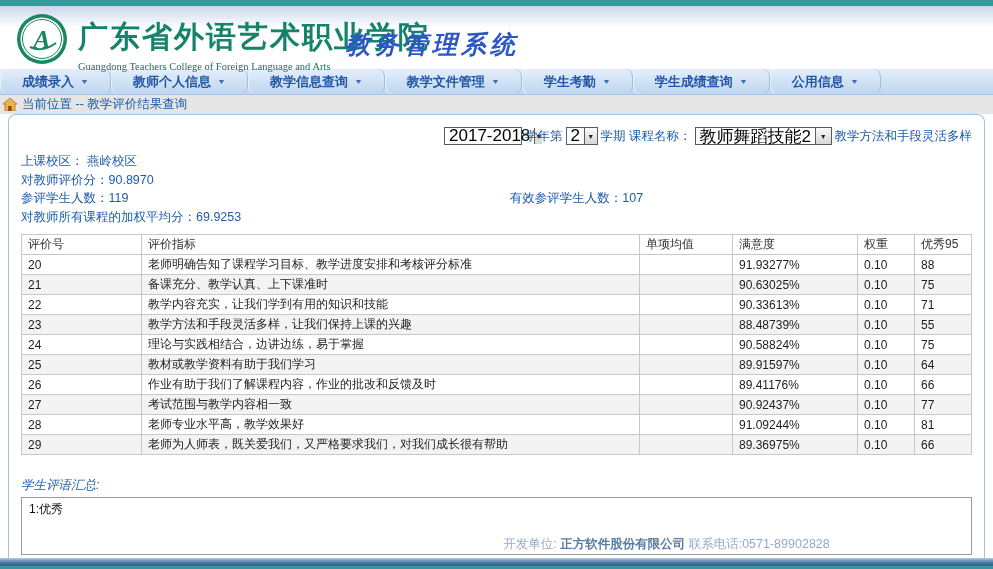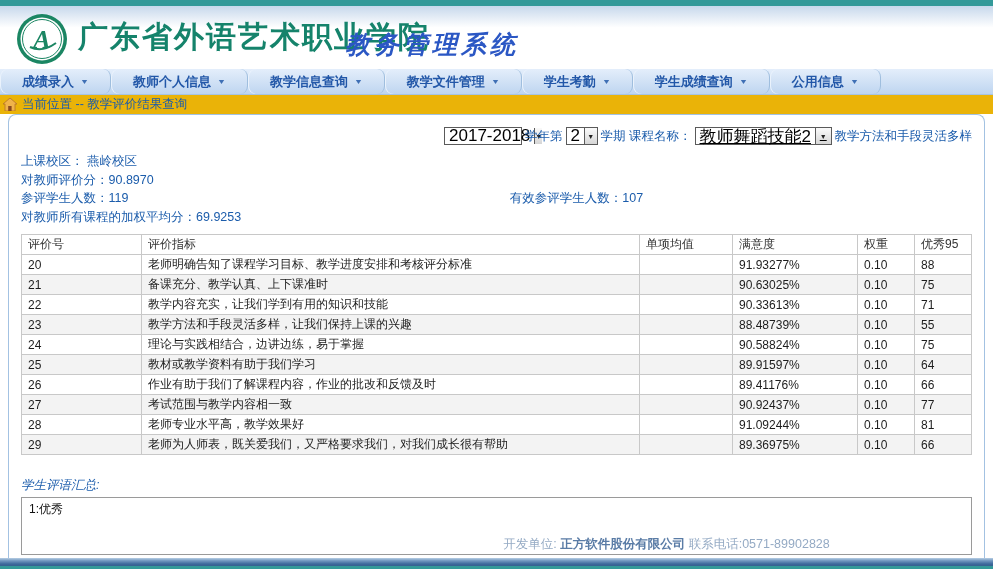--- a/index.html
+++ b/index.html
@@ -19,36 +19,36 @@
     font-style:italic; color:#2b57c4; letter-spacing:4px; }
 
   .menubar { height:27px; background:linear-gradient(#e4eefb,#bed5f0); border-top:1px solid #fff;
     border-bottom:1px solid #a6c4e4; display:flex; align-items:stretch; }
   .menu-item { display:flex; align-items:center; gap:7px; padding:0 22px;
     border-right:1px solid #9fbede; box-shadow:inset 1px 0 0 #eaf2fc;
     font-weight:bold; color:#2257a8; font-size:13px; cursor:pointer;border-radius:8px; }
   .menu-arrow { font-size:7px; color:#3f6fb5; transform:scaleX(1.3); }
 
   .breadcrumb { height:19px; display:flex; align-items:center; gap:5px; padding-left:3px;
-    color:#1b5cab; font-size:12.5px; background:#eab308; }
+    color:#1b5cab; font-size:12.5px; background:#e5e5e5; }
 
   .panel { margin:0 8px; height:444px; border:1px solid #a3c2e2; border-bottom:none;
     border-radius:8px 8px 0 0; background:#fff; padding:10px 12px 0; position:relative; }
 
   .filter-row { display:flex; justify-content:flex-end; align-items:center; gap:3px;
     color:#1b5cab; font-size:12.5px; height:22px; }
   .select-box { display:inline-flex; align-items:center; border:1px solid #5a5a5a;
     background:#fff; height:18px; color:#000; cursor:pointer; }
   .select-text { padding:0 4px; font-size:17px; white-space:nowrap; }
   .select-btn { width:16px; align-self:stretch; border-left:1px solid #5a5a5a;
     background:linear-gradient(#fafafa,#d6d6d6); display:flex; align-items:center;
     justify-content:center; font-size:7px; color:#222; }
   .sb-year { width:78px; justify-content:space-between; }
   .sb-term { width:32px; justify-content:space-between; }
-  .sb-course { width:137px; justify-content:space-between;text-decoration:underline; }
+  .sb-course { width:137px; justify-content:space-between; }
 
   .summary { color:#1b5cab; font-size:12.5px; margin-top:5px; line-height:18.5px; }
   .sum-line3 span { display:inline-block; }
   .s1 { width:361px; } .s2 { width:382px;text-align:center; }
 
   table.results { width:100%; border-collapse:collapse; margin-top:8px; font-size:12px;
     color:#1d1d1d; table-layout:fixed; }
   table.results th, table.results td { border:1px solid #c8c8c8; height:20px;
     padding:0 6px; text-align:left; font-weight:normal; overflow:hidden; white-space:nowrap; }
   table.results th { color:#333; background:#fff; }
@@ -82,20 +82,21 @@
       <circle cx="26" cy="26" r="25" fill="#1b8663"></circle>
       <circle cx="26" cy="26" r="21.5" fill="#ffffff"></circle>
       <circle cx="26" cy="26" r="19.5" fill="none" stroke="#1b8663" stroke-width="1"></circle>
       <circle cx="26" cy="26" r="15" fill="#ffffff"></circle>
       <text x="26" y="35" text-anchor="middle" font-size="26" font-style="italic" font-weight="bold" fill="#1b8663" font-family="Liberation Serif, DejaVu Serif, serif">A</text>
       <path d="M14 34 Q26 40 40 30" stroke="#1b8663" stroke-width="2" fill="none"></path>
     </svg>
   </div>
   <div class="college">
     <div class="college-name">广东省外语艺术职业学院</div>
+    <div class="college-en">Guangdong Teachers College of Foreign Language and Arts</div>
   </div>
   <div class="system-title">教务管理系统</div>
 </div>
 
 <div class="menubar">
   <div class="menu-item">
     <span>成绩录入</span>
     <span class="menu-arrow">▼</span>
   </div>
   <div class="menu-item">

